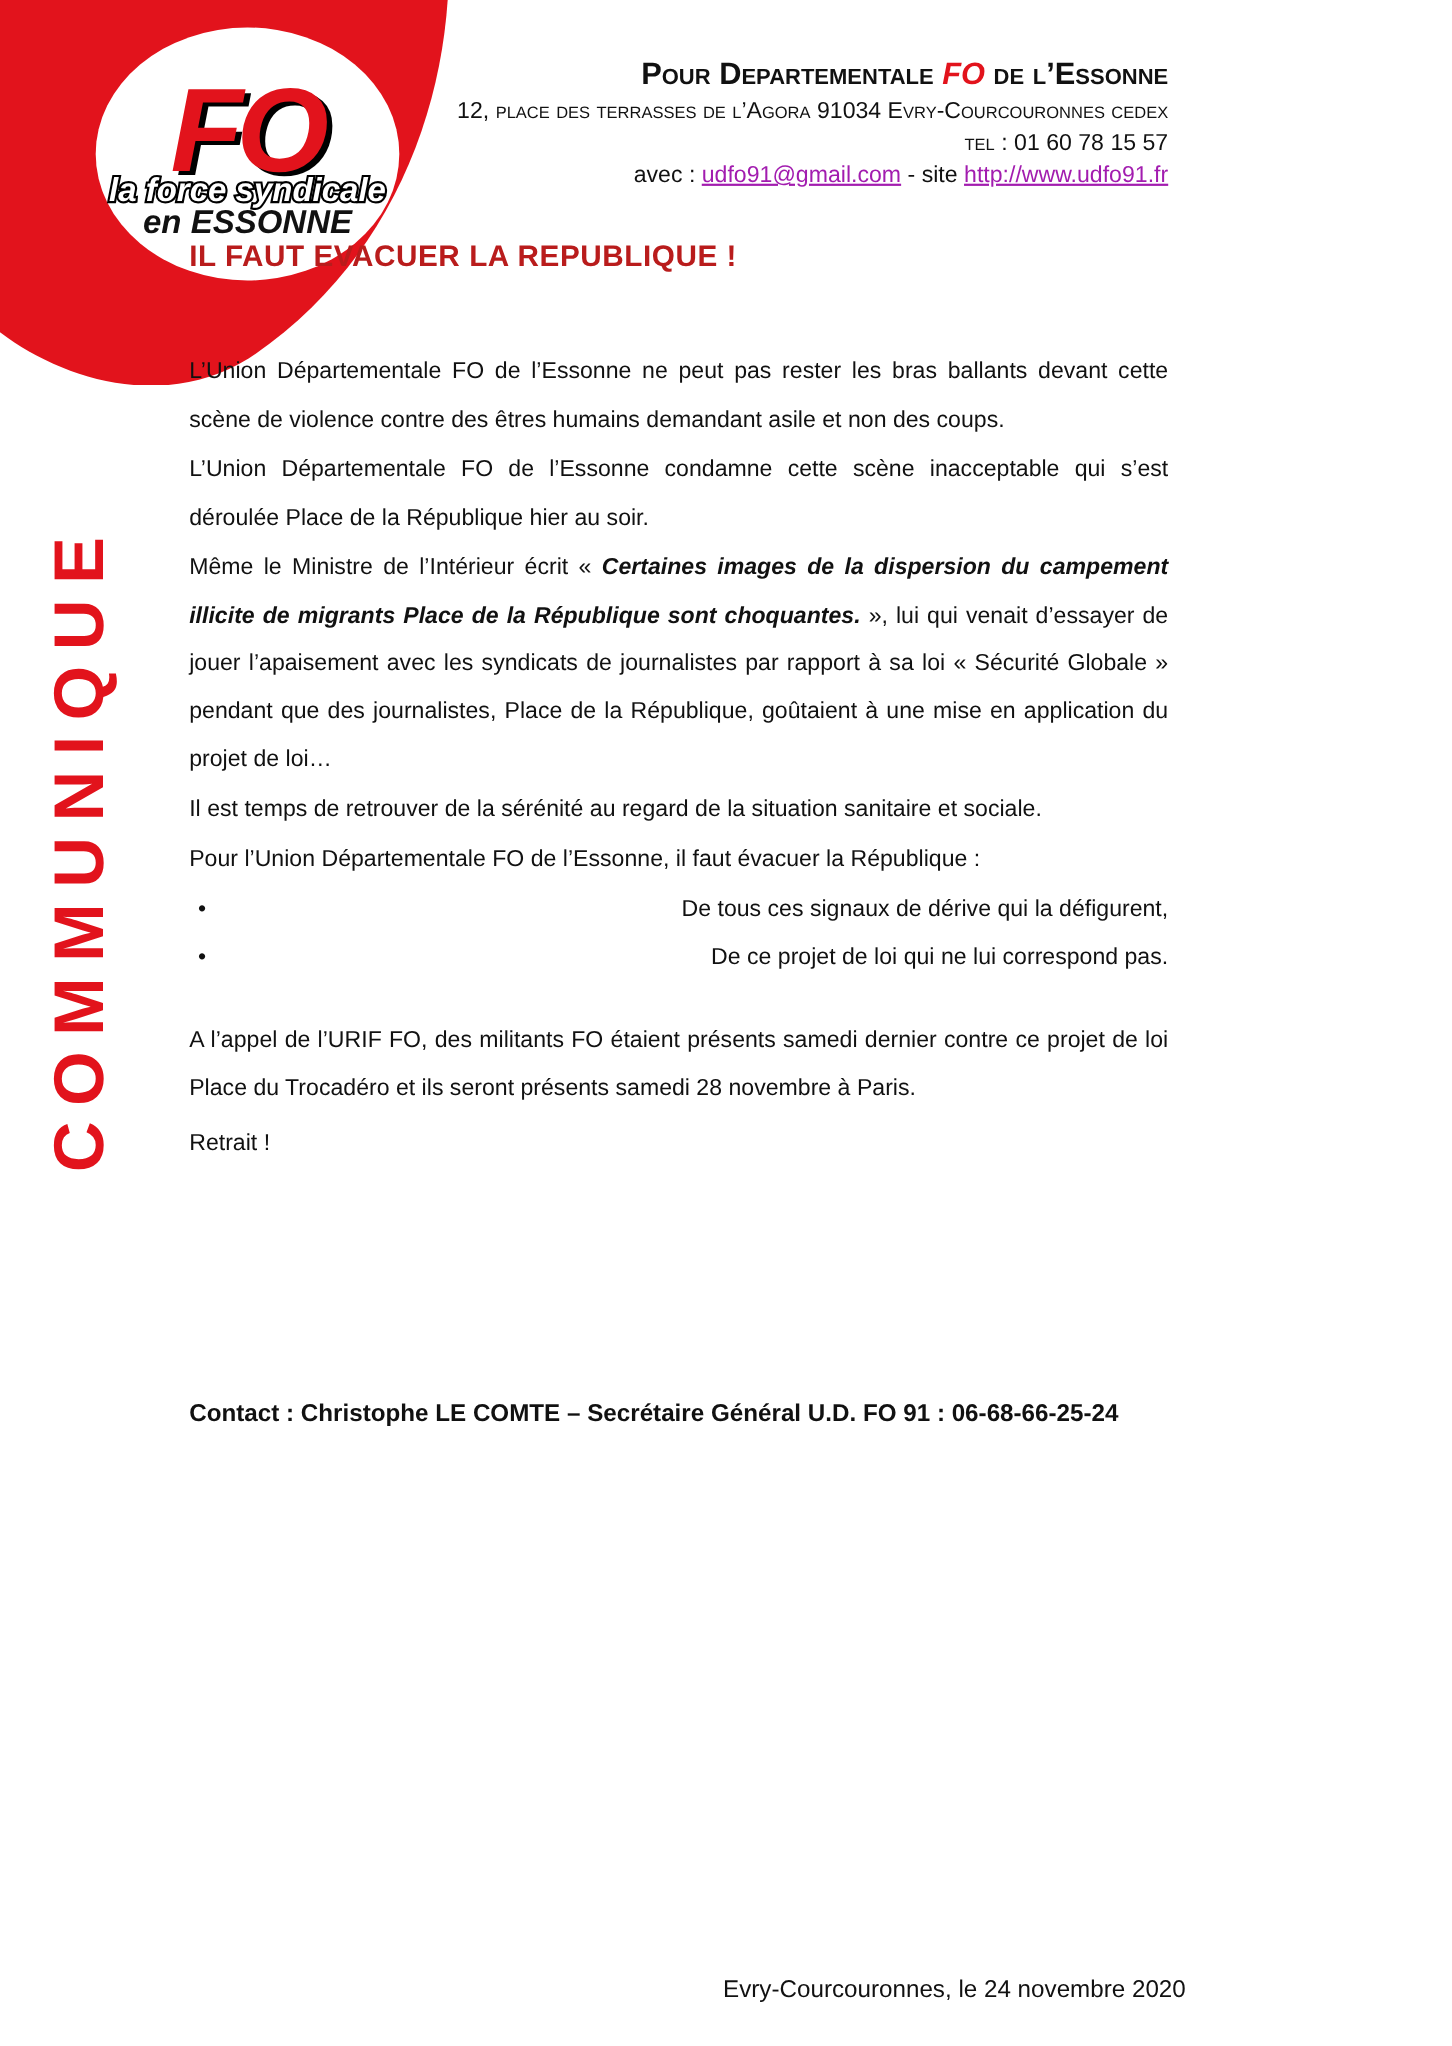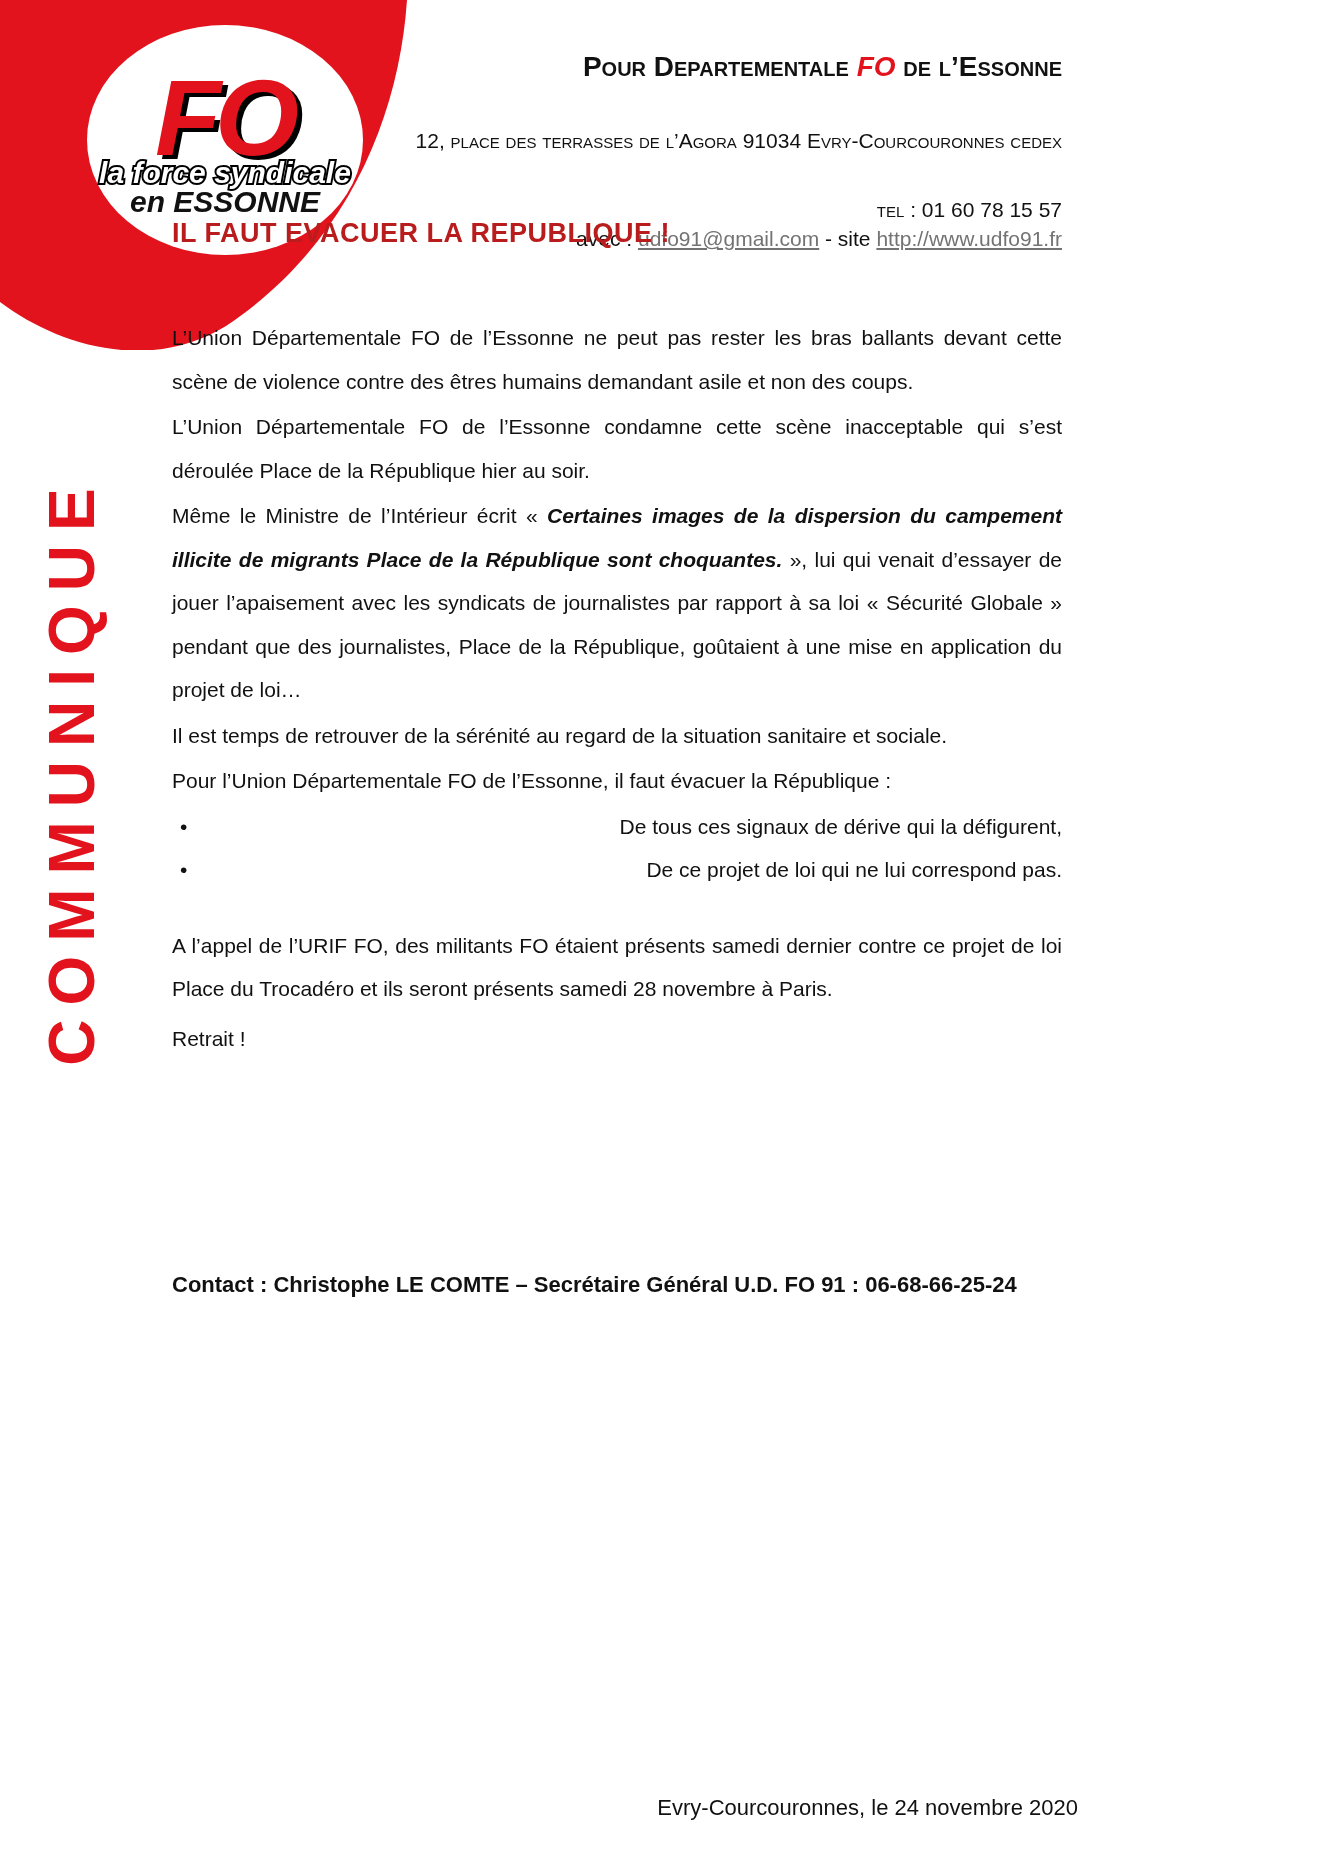--- a/index.html
+++ b/index.html
@@ -33,23 +33,23 @@
   .org-fo{
     color:#e2131c;
     font-style:italic;
     font-variant:normal;
   }
   .hdr-line{
     font-size:21px;
     line-height:29px;
     color:#111111;
   }
-  .sc{font-variant:small-caps;margin-top:40px;}
+  .sc{font-variant:small-caps;}
   .hdr-link{
-    color:#737373;
+    color:#a21caf;
     text-decoration:underline;
     cursor:pointer;
   }
   
   .doc-title{
     position:absolute;
     left:172px;
     top:218px;
     width:890px;
     text-align:left;

